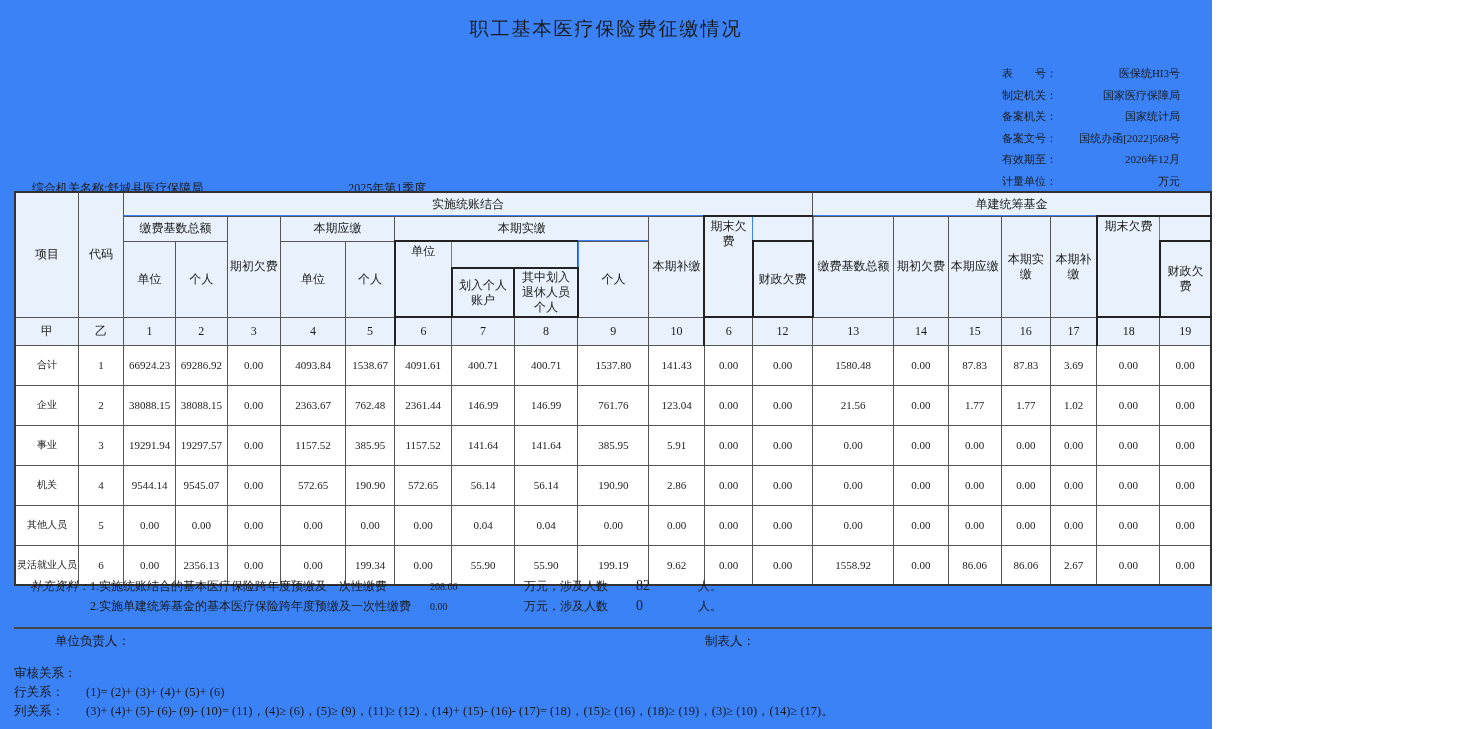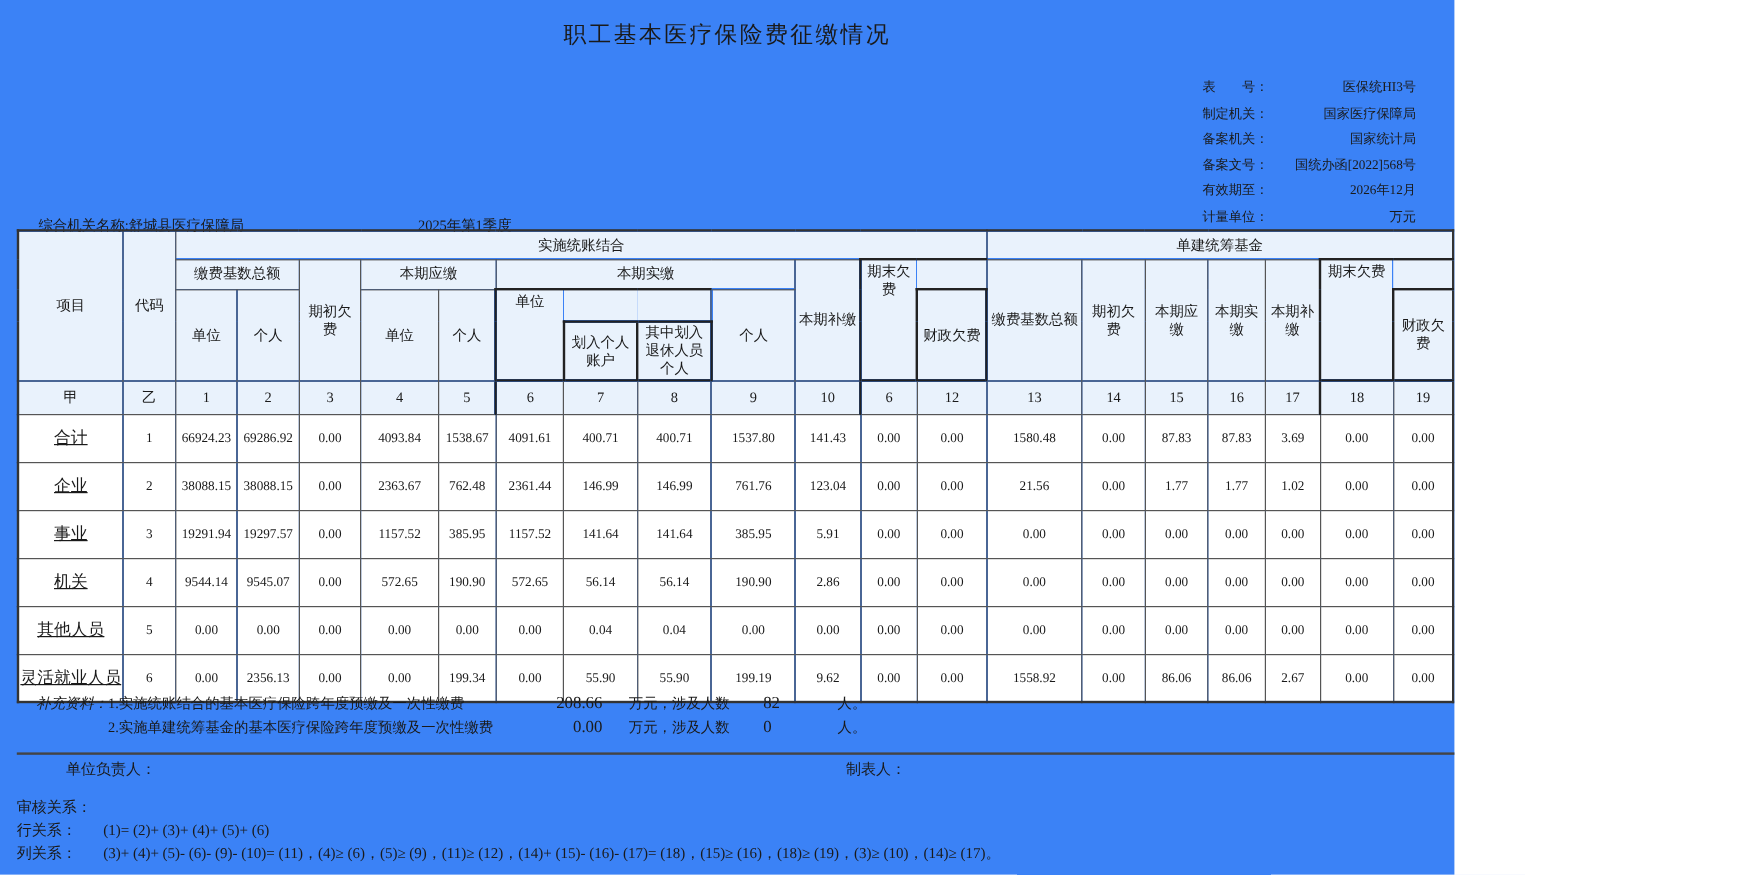--- a/index.html
+++ b/index.html
@@ -23,28 +23,28 @@
   .report th{background:#e9f2fc;font-weight:400;font-size:12px;text-align:center;
              padding:1px 2px;line-height:1.25;margin-top:21px;}
   .report td{font-size:11px;text-align:center;padding:0 1px;background:#fff;}
   tr.coderow td{background:#e9f2fc;font-size:12px;}
   .corner{vertical-align:top;text-align:right;padding:2px 3px !important;}
   .noR{border-right:none !important;}
   .noL{border-left:none !important;}
   .tkL{border-left:2px solid #222 !important;}
   .tkT{border-top:2px solid #222 !important;}
   .tkR{border-right:2px solid #222 !important;}
-  td.rowhead{font-size:14px;white-space:nowrap;text-decoration:underline;}
+  td.rowhead{font-size:10px;white-space:nowrap;}
   tbody tr{height:40px;}
 
   .supplement{position:absolute;top:578px;left:30px;font-size:12px;display:flex;}
   .supp-label{white-space:pre;font-style:italic;}
   .supp-line{display:flex;align-items:baseline;height:20px;}
   .supp-text{width:340px;}
-  .supp-value{width:72px;text-align:right;font-size:14px;}
+  .supp-value{width:72px;font-size:10px;}
   .supp-unit{width:112px;padding-left:22px;}
   .supp-count{width:46px;text-align:left;font-size:14px;}
   .supp-suffix{padding-left:16px;}
 
   .divider{position:absolute;top:627px;left:14px;width:1418px;border-top:2px solid #444;height:0;}
 
   .sig-unit{position:absolute;top:633px;left:55px;font-size:12.5px;}
   .sig-preparer{position:absolute;top:633px;left:705px;font-size:12.5px;}
   .sig-date{position:absolute;top:641px;left:1213px;font-size:11.5px;white-space:pre;}
 

